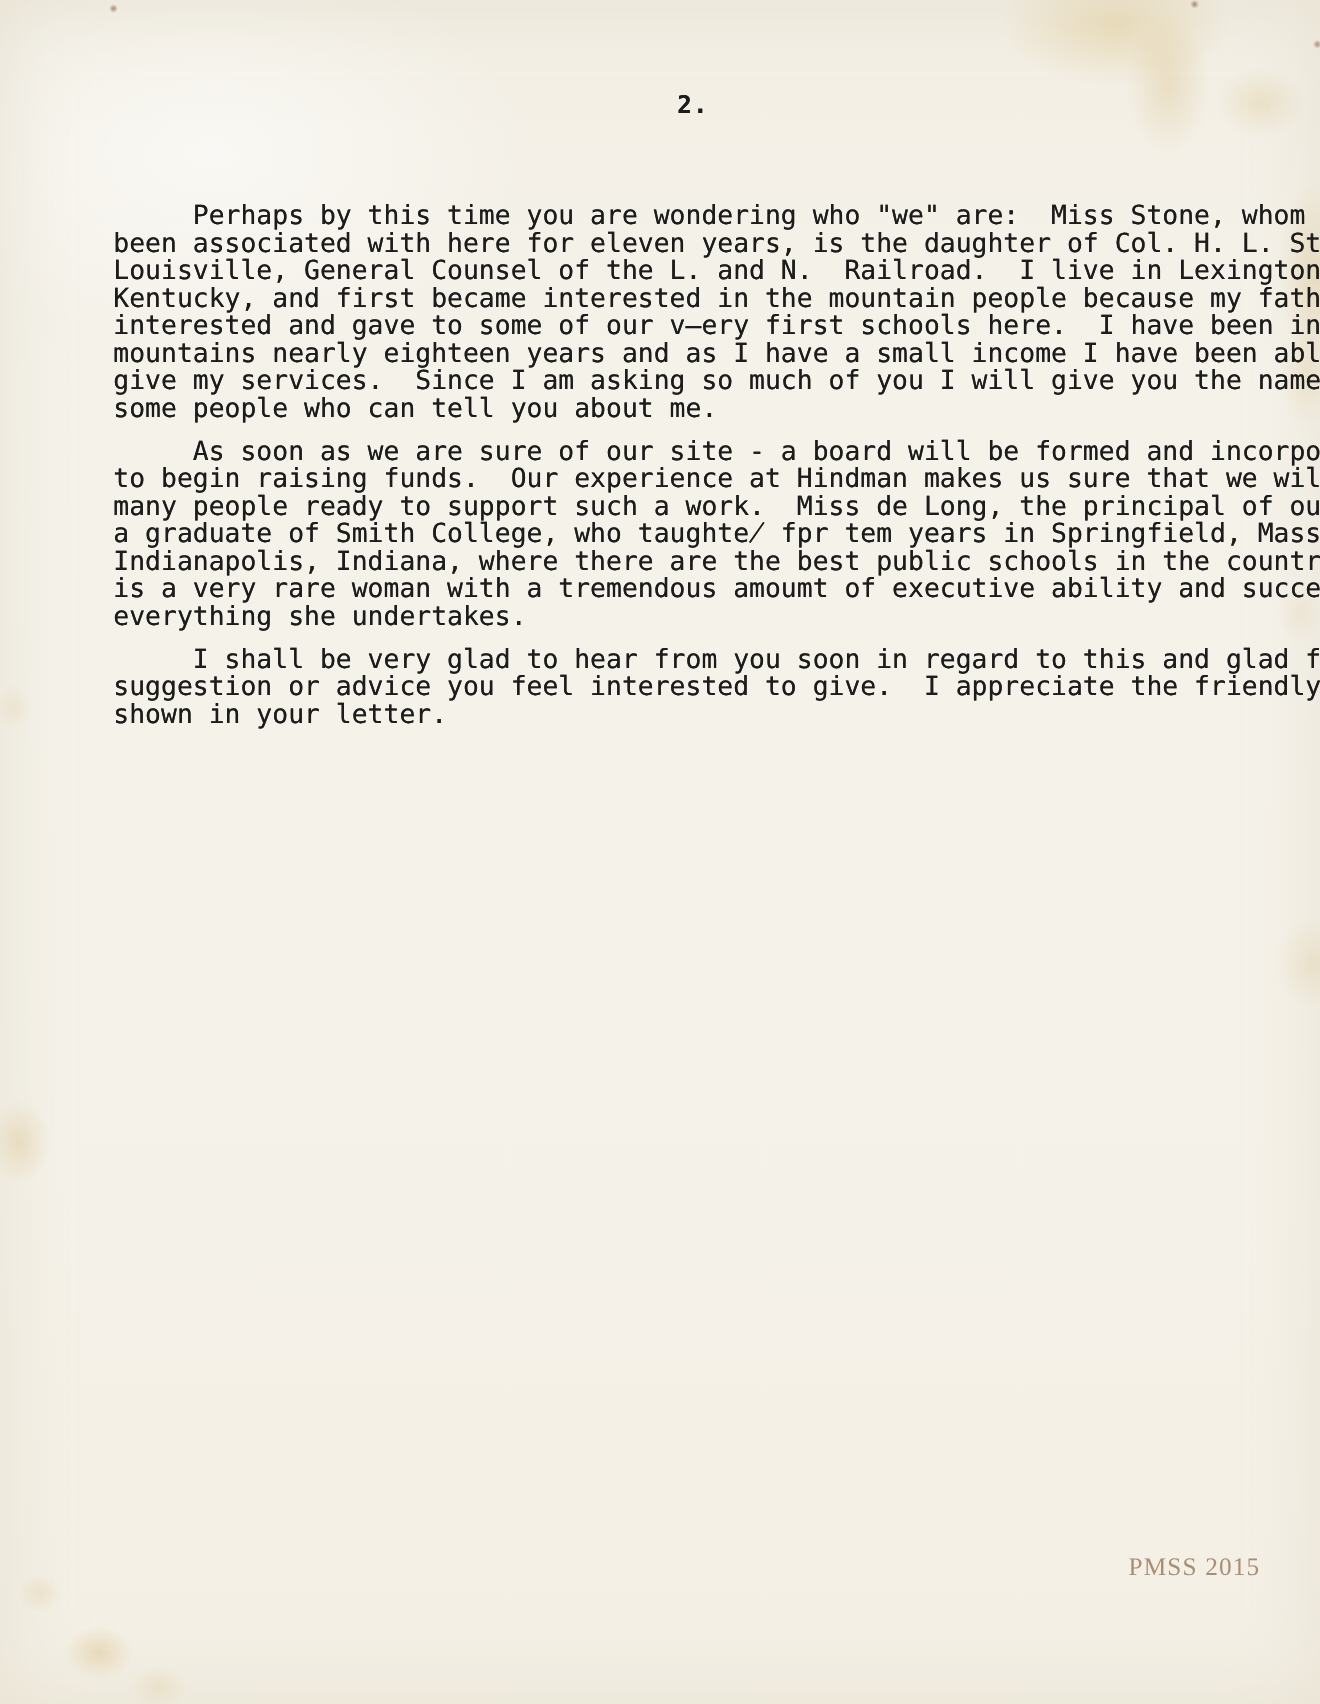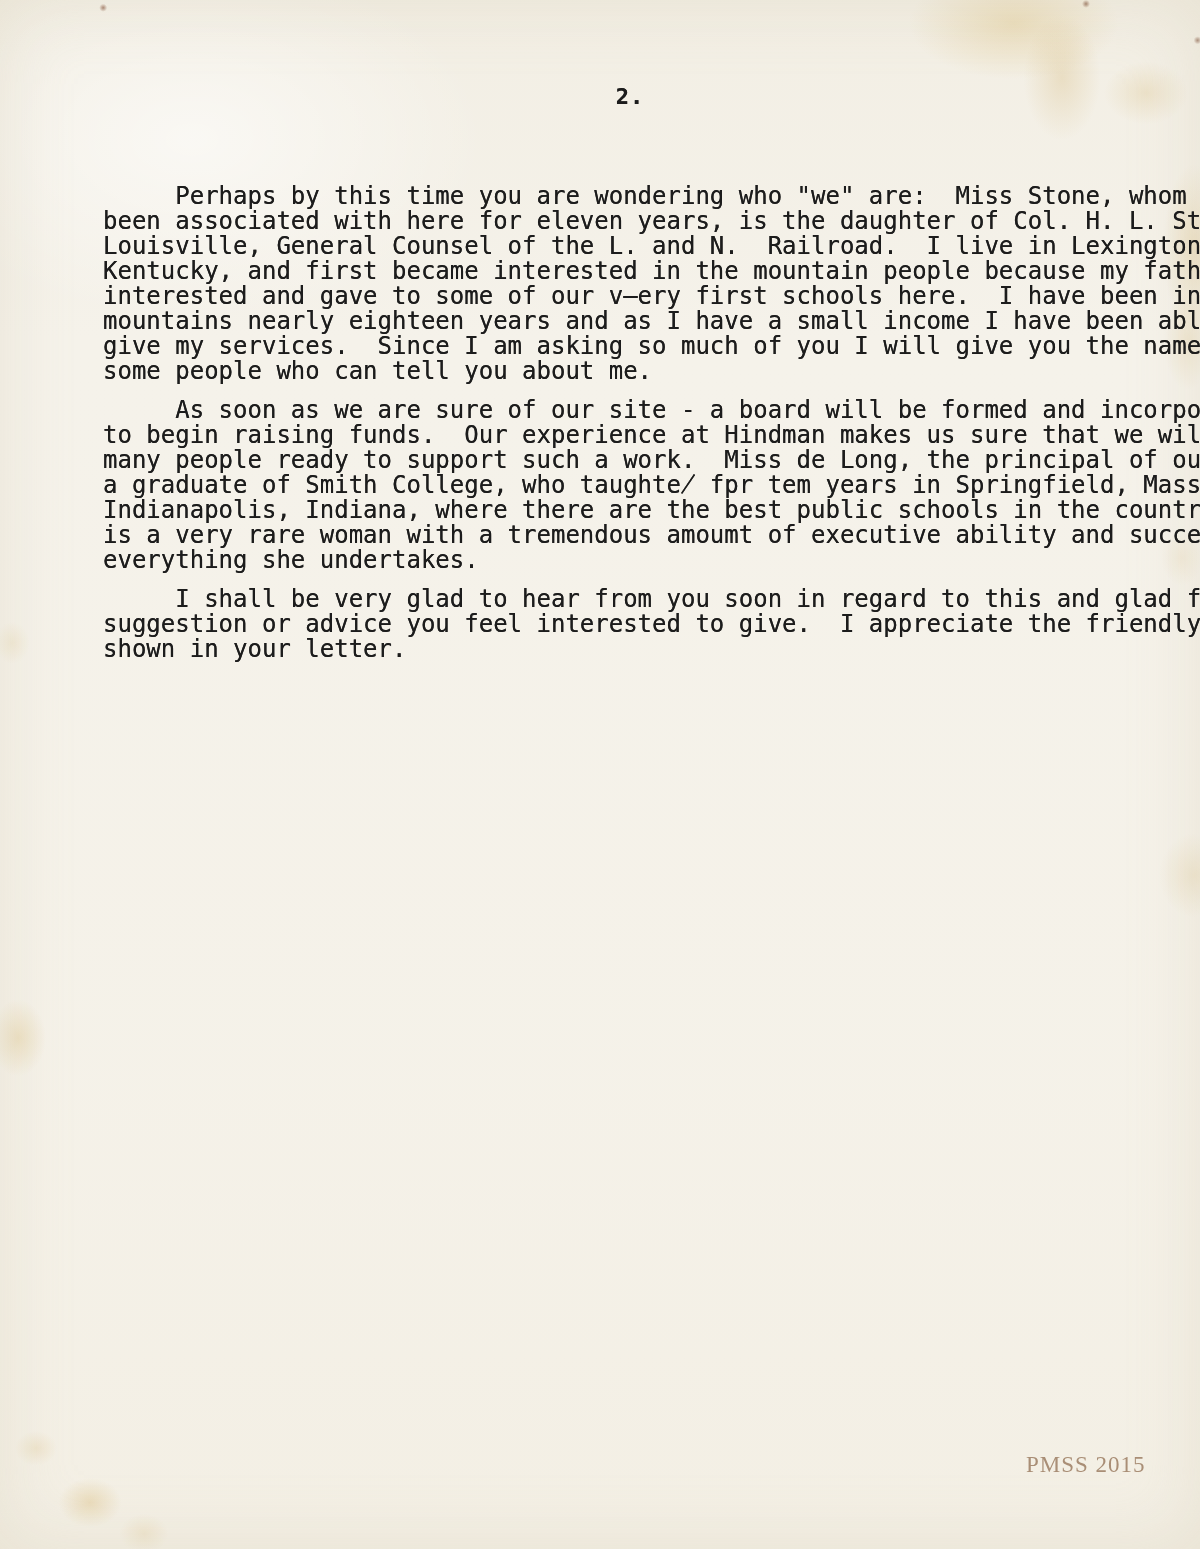--- a/index.html
+++ b/index.html
@@ -64,21 +64,21 @@
   .para {
     margin: 0 0 14px 0;
     white-space: pre;
   }
   .closing {
     margin: 6px 0 0 250px;
     white-space: pre;
   }
   .watermark {
     position: absolute;
-    top: 1452px;
+    top: 1412px;
     left: 1026px;
     font-family: "Liberation Serif", "DejaVu Serif", serif;
     font-size: 23px;
     letter-spacing: 1px;
     color: #a98e76;
   }
 </style>
 </head>
 <body>
 

